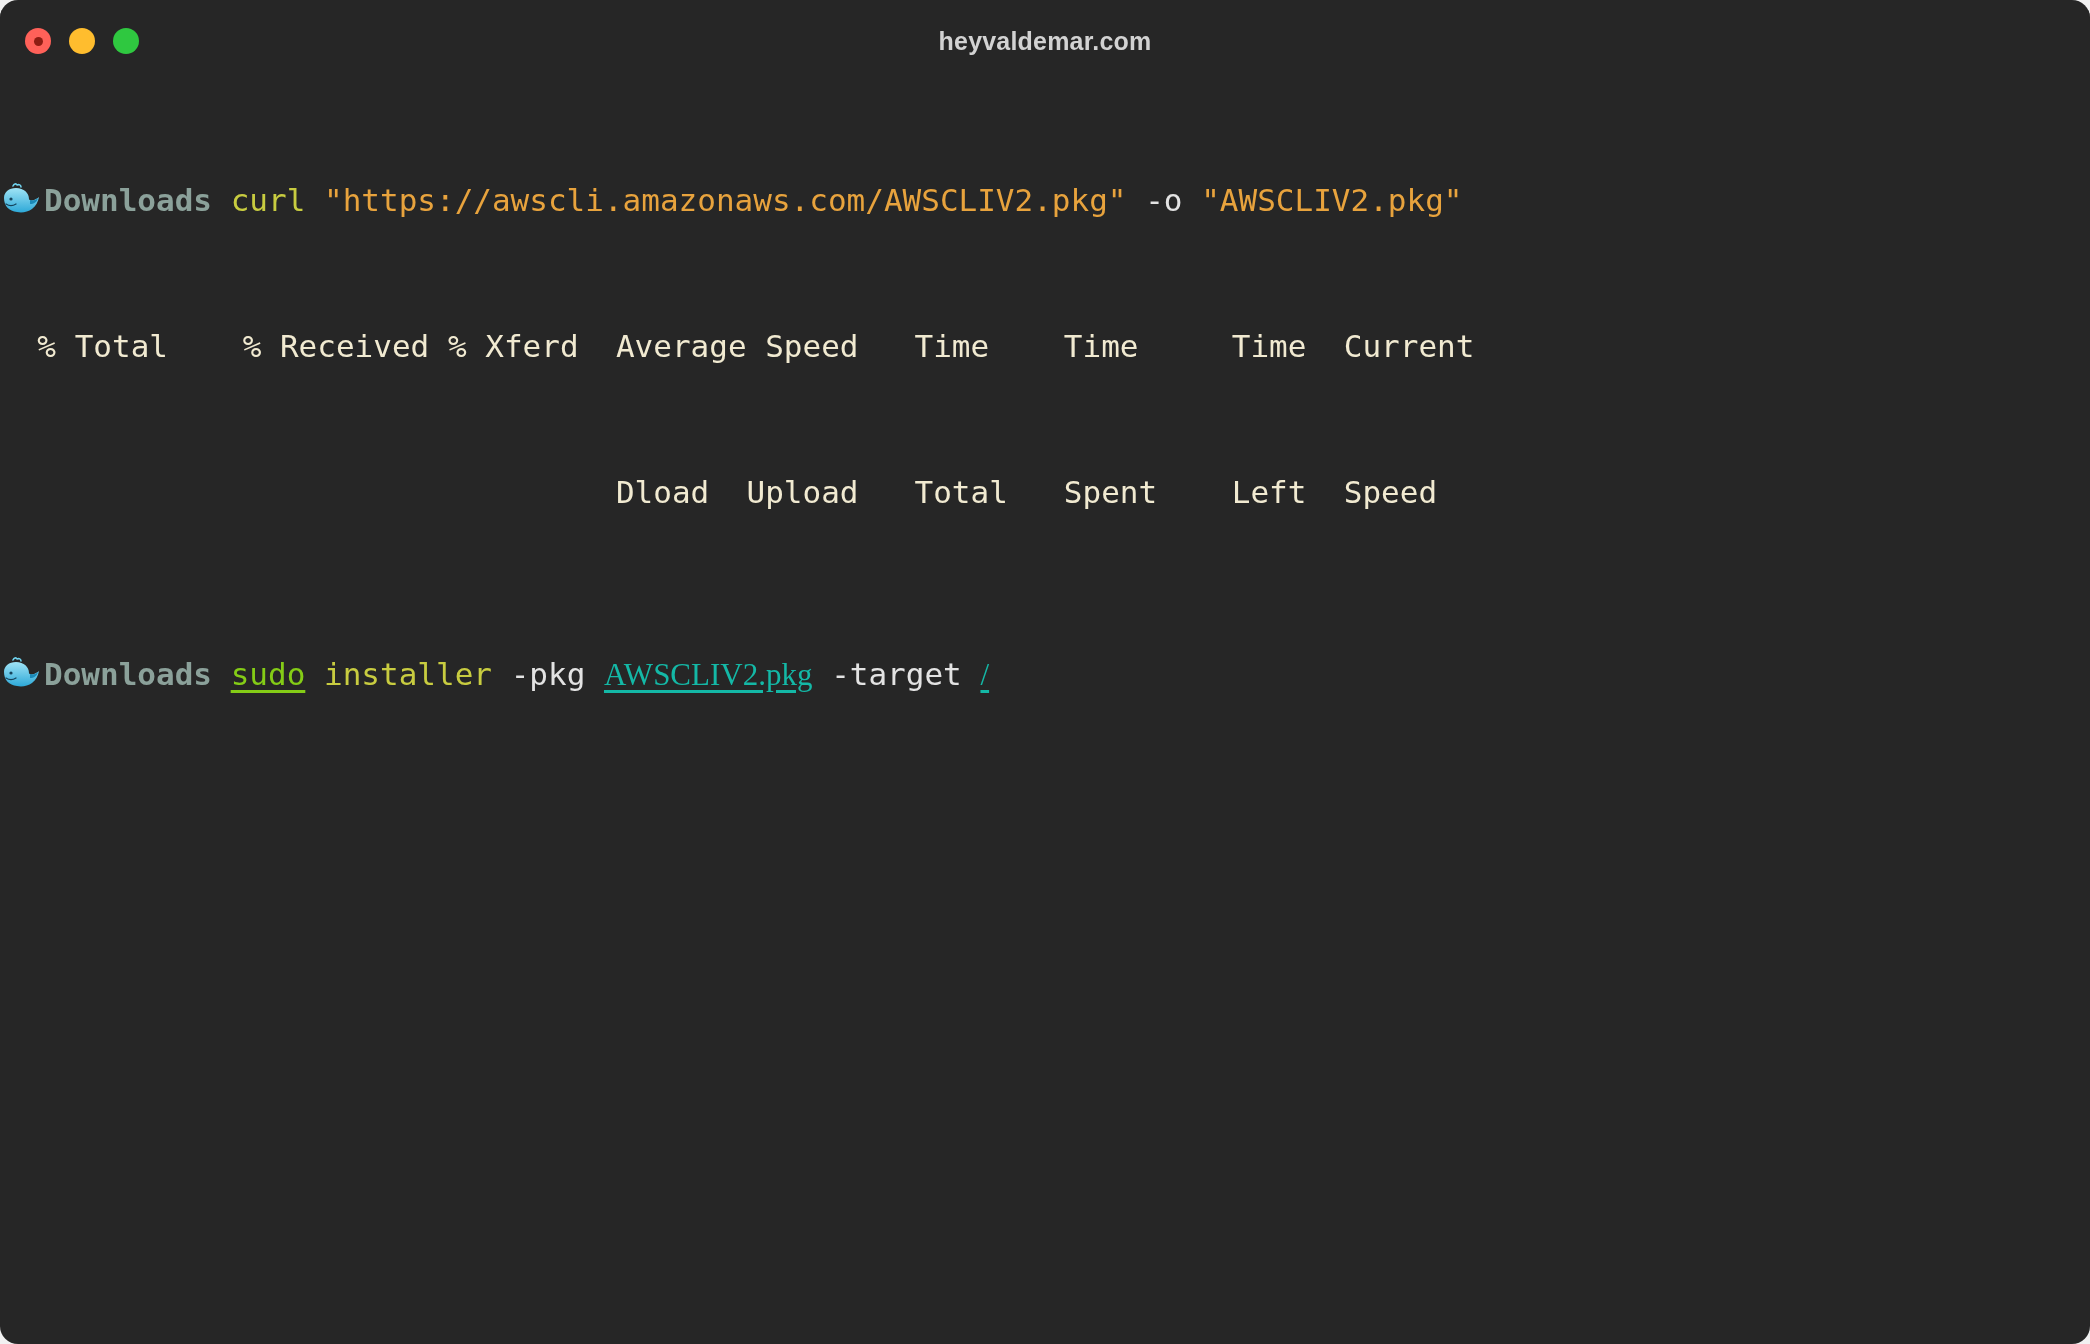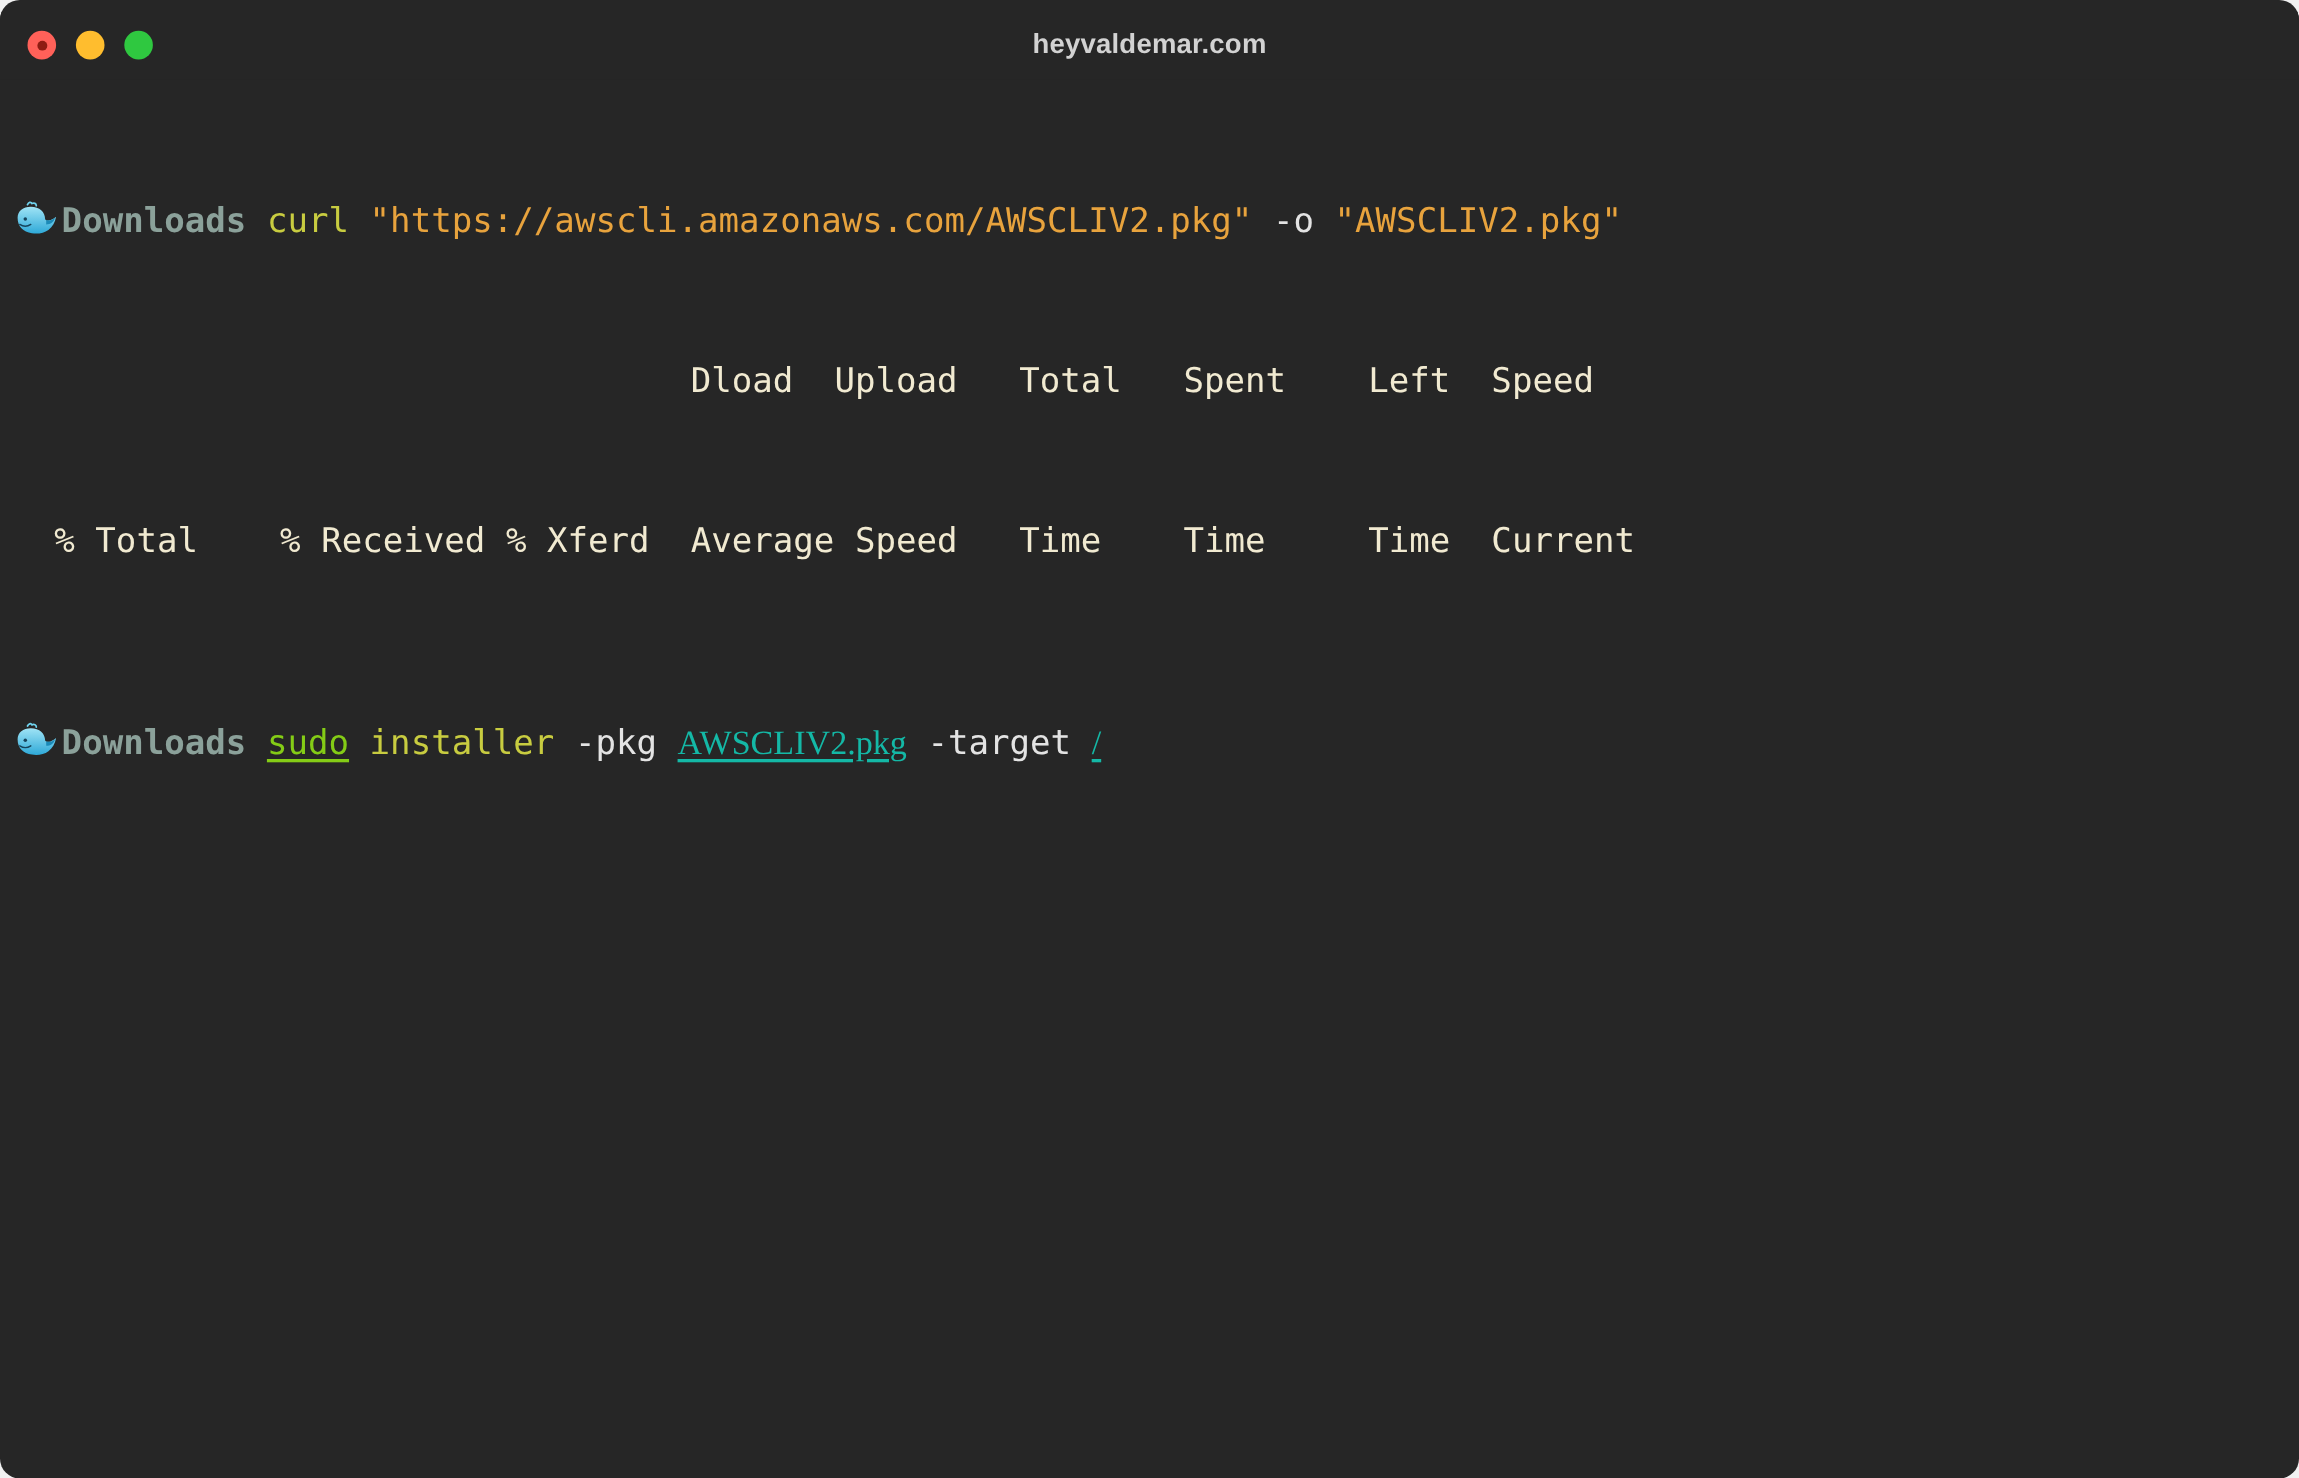--- a/index.html
+++ b/index.html
@@ -87,21 +87,21 @@
     font-family: "DejaVu Sans Mono", monospace;
     font-size: 31px;
     line-height: 36.5px;
     white-space: pre;
     color: #ece7d3;
   }
 
   .line {
     white-space: pre;
     height: 36.5px;
-    padding-left: 12px;
+    padding-left: 0;
   }
 
   
   .c-prompt-dir { color: #8ba19a; font-weight: bold; }
   .c-cmd        { color: #c8cc40; }
   .c-string     { color: #e8a33d; }
   .c-plain      { color: #e3e3e3; }
   .c-out        { color: #f1ead1; }
   .c-path       { color: #14b8a6; text-decoration: underline; text-underline-offset: 5px; font-family: Liberation Serif, serif; }
   .c-sudo       { color: #84cc16; text-decoration: underline; text-underline-offset: 5px; }
@@ -141,23 +141,23 @@
                 <stop offset="1" stop-color="#2ea9d8"></stop>
               </linearGradient>
             </defs>
             <path d="M4 16c0-6 5-10 12-10 8 0 13 5 13 11 0 1 2 2 5 1 2-1 4-2 5-3-1 5-3 9-7 12-4 3-10 4-15 3C9 29 4 24 4 16z" fill="url(#wg)"></path>
             <path d="M30 18c3 1 6 0 8-2-1 4-4 6-8 6z" fill="#1b8ab8"></path>
             <path d="M13 4c1-2 3-3 4-1M17 3c2-1 4 0 4 2" stroke="#6fd3ef" stroke-width="1.6" fill="none" stroke-linecap="round"></path>
             <circle cx="11" cy="17" r="1.6" fill="#16445c"></circle>
             <path d="M6 22c3 2 7 2 10 0" stroke="#16445c" stroke-width="1.3" fill="none" stroke-linecap="round"></path>
           </svg></span><span class="c-prompt-dir">Downloads</span><span class="c-plain"> </span><span class="c-cmd">curl</span><span class="c-plain"> </span><span class="c-string">"https://awscli.amazonaws.com/AWSCLIV2.pkg"</span><span class="c-plain"> </span><span class="c-plain">-o</span><span class="c-plain"> </span><span class="c-string">"AWSCLIV2.pkg"</span></div>
 
+    <div class="line c-out">  % Total    % Received % Xferd  Average Speed   Time    Time     Time  Current</div>
+
     <div class="line c-out">                                 Dload  Upload   Total   Spent    Left  Speed</div>
-
-    <div class="line c-out">  % Total    % Received % Xferd  Average Speed   Time    Time     Time  Current</div>
 
 
     <div class="line"><span class="whale"><svg width="40" height="32" viewBox="0 0 40 32">
             <defs>
               <linearGradient id="wg2" x1="0" y1="0" x2="0" y2="1">
                 <stop offset="0" stop-color="#9fe3f5"></stop>
                 <stop offset="1" stop-color="#2ea9d8"></stop>
               </linearGradient>
             </defs>
             <path d="M4 16c0-6 5-10 12-10 8 0 13 5 13 11 0 1 2 2 5 1 2-1 4-2 5-3-1 5-3 9-7 12-4 3-10 4-15 3C9 29 4 24 4 16z" fill="url(#wg2)"></path>

